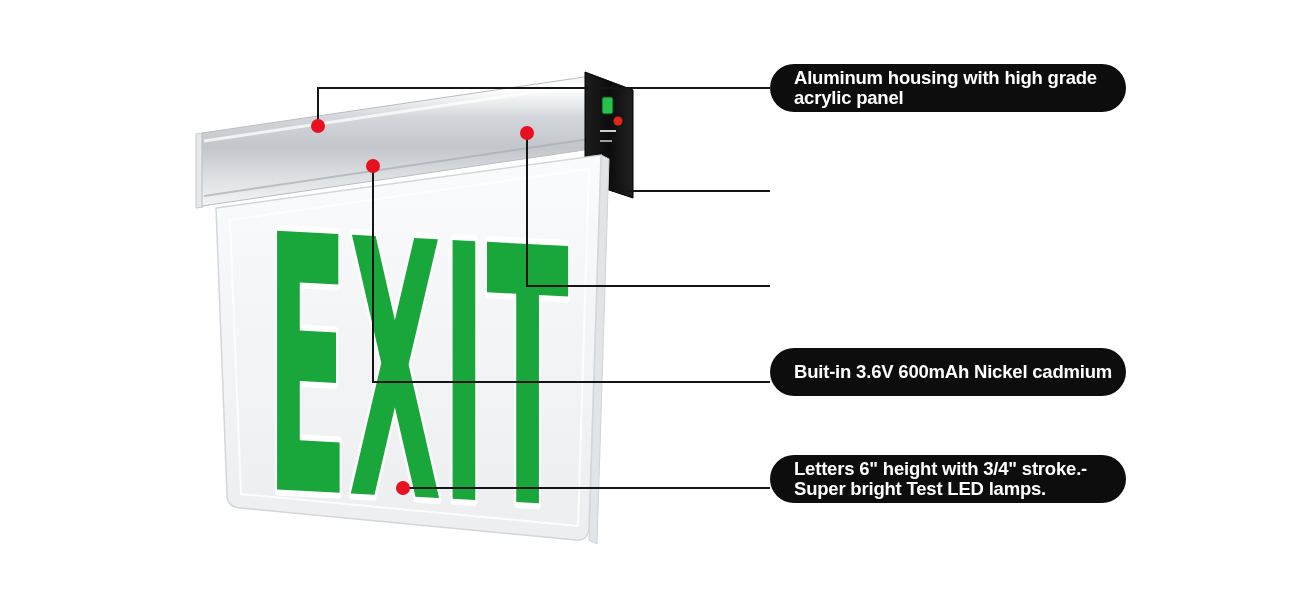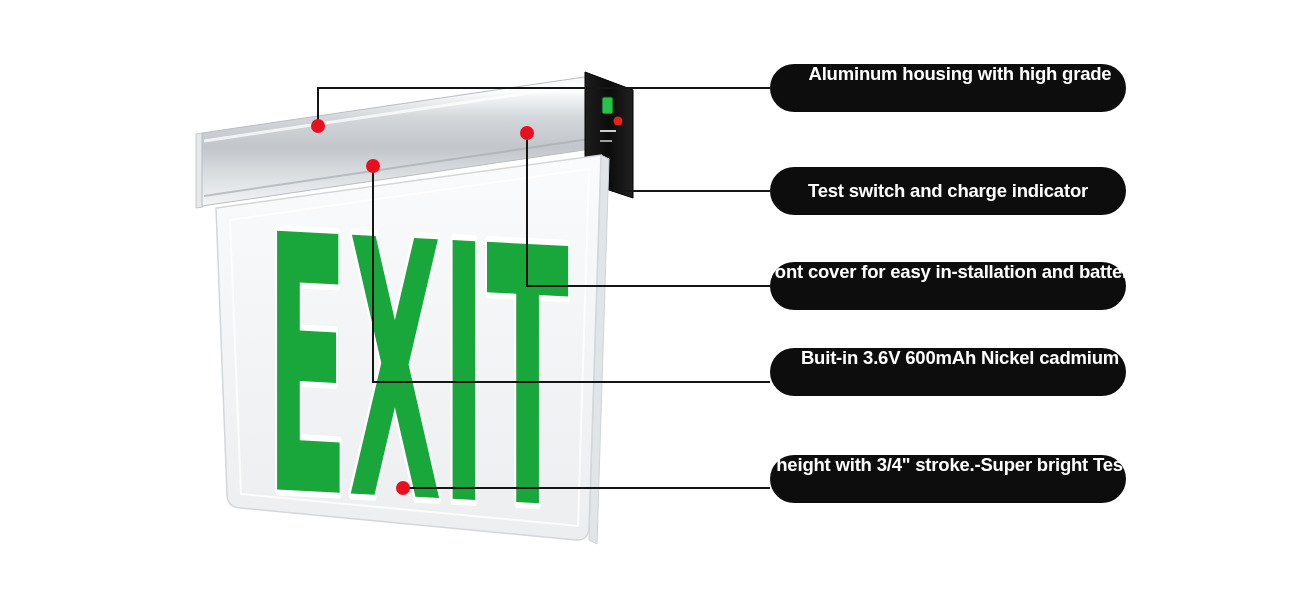--- a/index.html
+++ b/index.html
@@ -4,21 +4,21 @@
 <style>
   html,body{margin:0;padding:0;background:#ffffff;}
   #stage{
     position:relative;width:1300px;height:614px;background:#ffffff;overflow:hidden;
     font-family:"Liberation Sans",sans-serif;
   }
   #art{position:absolute;left:0;top:0;width:1300px;height:614px;}
   .pill{
     position:absolute;left:770px;width:356px;height:48px;
     background:#0d0d0d;border-radius:24px;color:#ffffff;
-    display:flex;flex-direction:row;justify-content:center;
+    display:flex;flex-direction:column;justify-content:center;
     padding-left:24px;box-sizing:border-box;
     font-weight:bold;font-size:18.5px;line-height:20px;letter-spacing:-0.2px;
   }
   .pill.center{padding-left:0;align-items:center;text-align:center;}
   .pill span{display:block;white-space:nowrap;}
 </style>
 </head>
 <body>
 
 <div id="stage">
@@ -69,30 +69,24 @@
     <polyline points="403,488 770,488" fill="none" stroke="#151515" stroke-width="2"></polyline>
 
     <circle cx="318" cy="126" r="7" fill="#e8101f"></circle>
     <circle cx="373" cy="166" r="7" fill="#e8101f"></circle>
     <circle cx="527" cy="133" r="7" fill="#e8101f"></circle>
     <circle cx="403" cy="488" r="7" fill="#e8101f"></circle>
   </svg>
 
   <div class="pill" style="top:64px">
     <span>Aluminum housing with high grade</span>
+    <span>acrylic panel</span>
   </div>
 
-  <div class="pill center" style="top:167px">
-    <span>Test switch and charge indicator</span>
-  </div>
 
-  <div class="pill" style="top:262px">
-    <span>Removable front cover for easy in-</span>
-    <span>stallation and battery maintenance.</span>
-  </div>
 
   <div class="pill" style="top:348px">
     <span>Buit-in 3.6V 600mAh Nickel cadmium</span>
   </div>
 
   <div class="pill" style="top:455px">
     <span>Letters 6" height with 3/4" stroke.-</span>
     <span>Super bright Test LED lamps.</span>
   </div>
 

